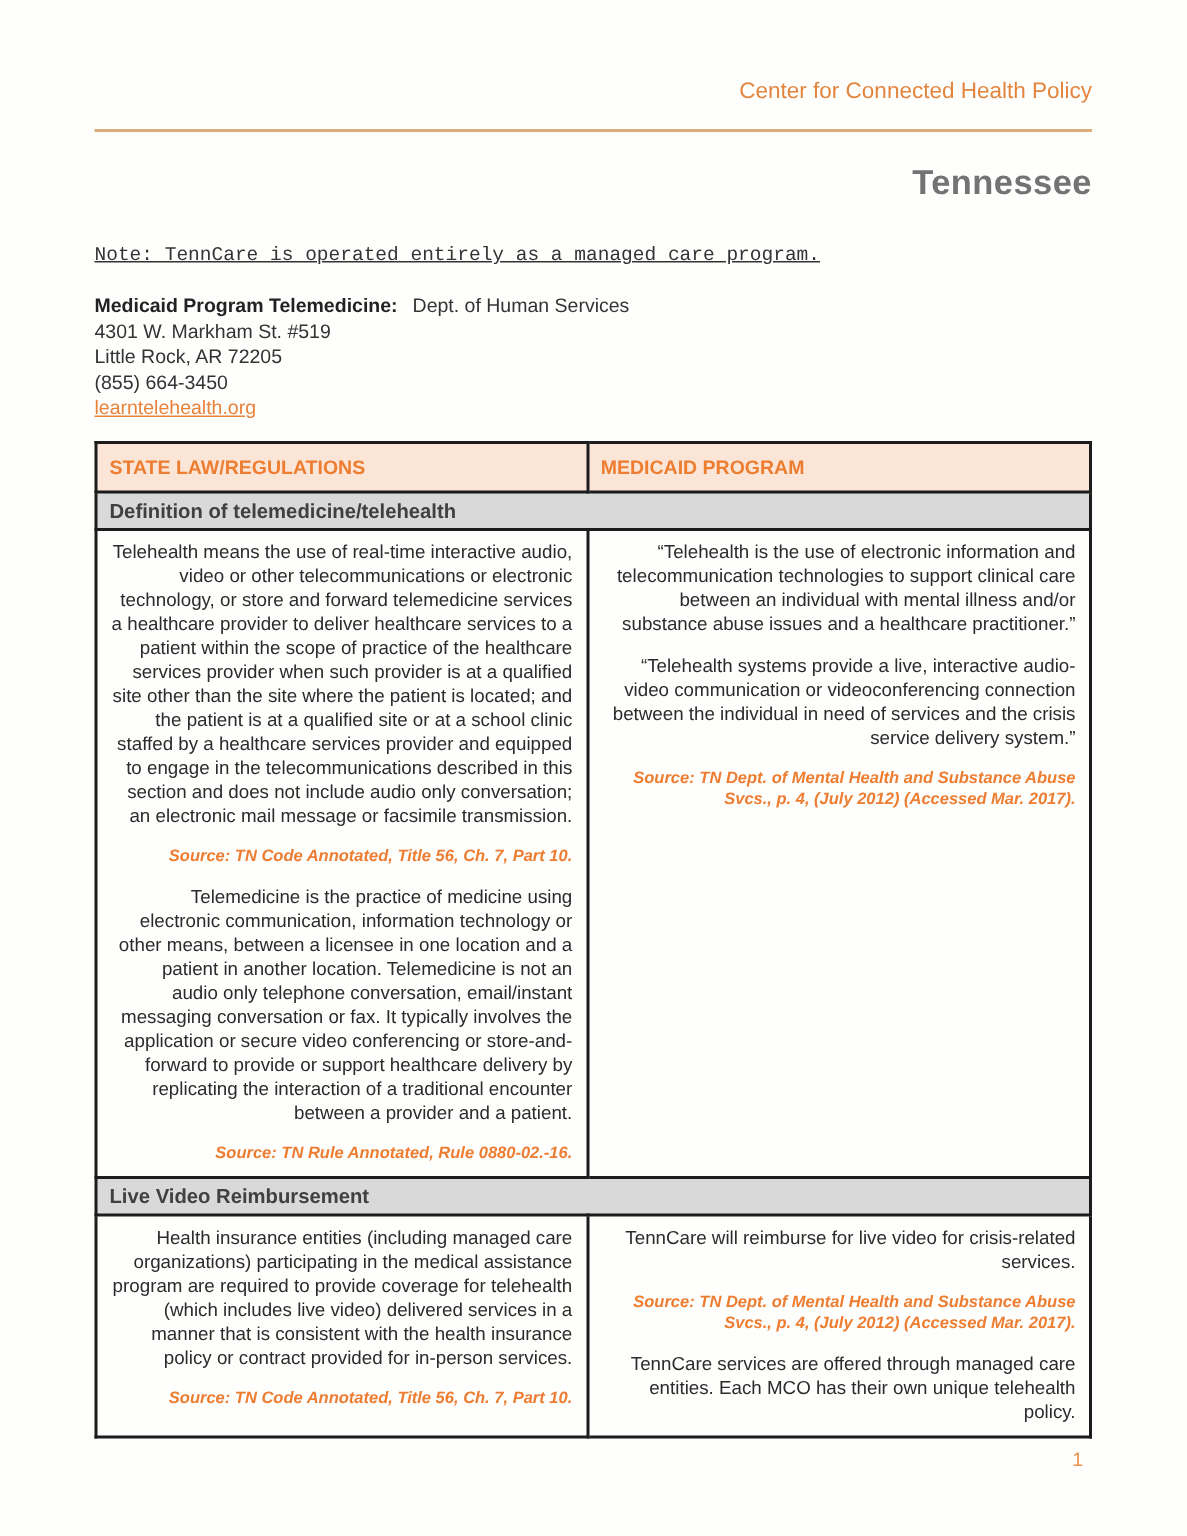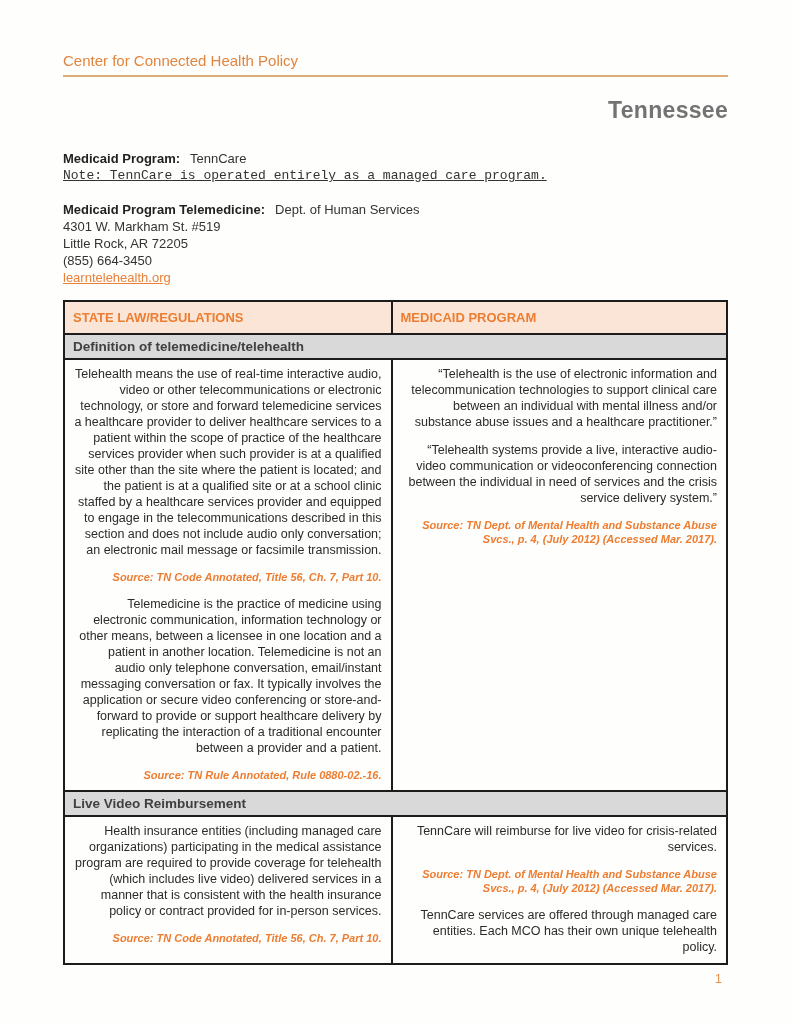--- a/index.html
+++ b/index.html
@@ -15,21 +15,22 @@
     width: 791px; height: 1024px;
     background: #fefefd;
     overflow: hidden;
   }
   .content {
     width: 665px;
     margin: 0 auto;
     padding-top: 52px;
   }
   .brand-row {
-    padding-bottom: 5px;
+    text-align: right;
+    padding-bottom: 16px;
     border-bottom: 2px solid #dcac76;
   }
   .brand {
     color: #e2853f;
     font-size: 15px;
   }
   h1.title {
     margin: 20px 0 0 0;
     color: #737373;
     font-size: 23px;
@@ -108,23 +109,20 @@
 <div class="page">
   <div class="content">
 
     <div class="brand-row">
       <span class="brand">Center for Connected Health Policy</span>
     </div>
 
     <h1 class="title">Tennessee</h1>
 
     <div class="info">
-      <div class="line">
-        <span class="b">Medicaid Program:</span><span class="val">TennCare</span>
-      </div>
       <div class="line underline">Note: TennCare is operated entirely as a managed care program.</div>
 
       <div class="line gap-above">
         <span class="b">Medicaid Program Telemedicine:</span><span class="val">Dept. of Human Services</span>
       </div>
 
       <div class="line">4301 W. Markham St. #519</div>
       <div class="line">Little Rock, AR 72205</div>
       <div class="line">(855) 664-3450</div>
       <div class="line"><a class="link">learntelehealth.org</a></div>

